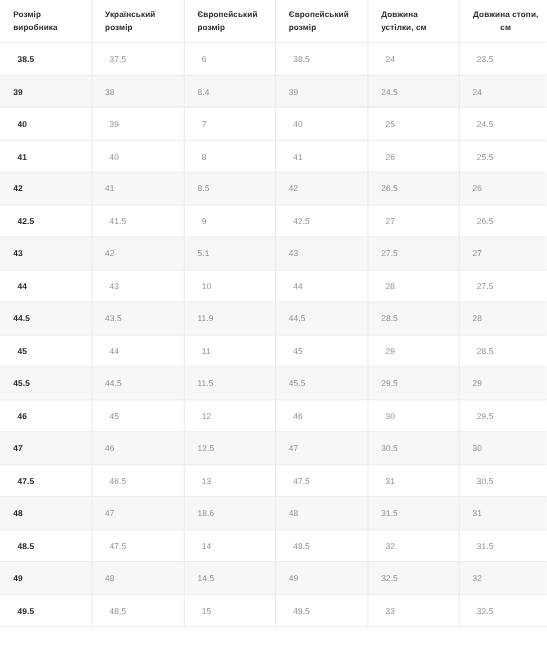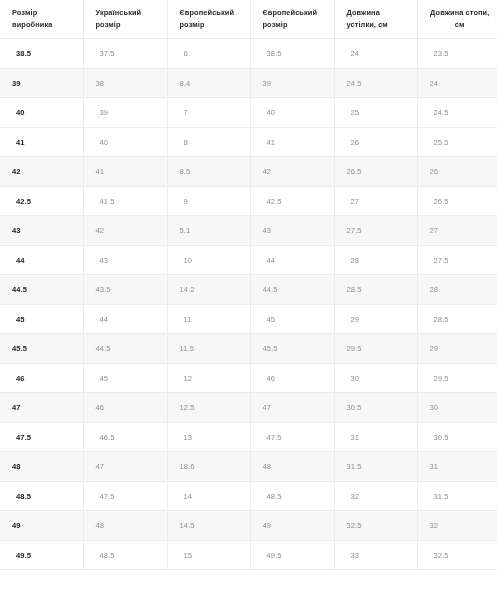--- a/index.html
+++ b/index.html
@@ -154,21 +154,21 @@
         <td class="first-col">44</td>
         <td>43</td>
         <td>10</td>
         <td>44</td>
         <td>28</td>
         <td>27.5</td>
       </tr>
       <tr class="shaded">
         <td class="first-col">44.5</td>
         <td>43.5</td>
-        <td>14.2</td>
+        <td>11.9</td>
         <td>44.5</td>
         <td>28.5</td>
         <td>28</td>
       </tr>
       <tr class="plain">
         <td class="first-col">45</td>
         <td>44</td>
         <td>11</td>
         <td>45</td>
         <td>29</td>

